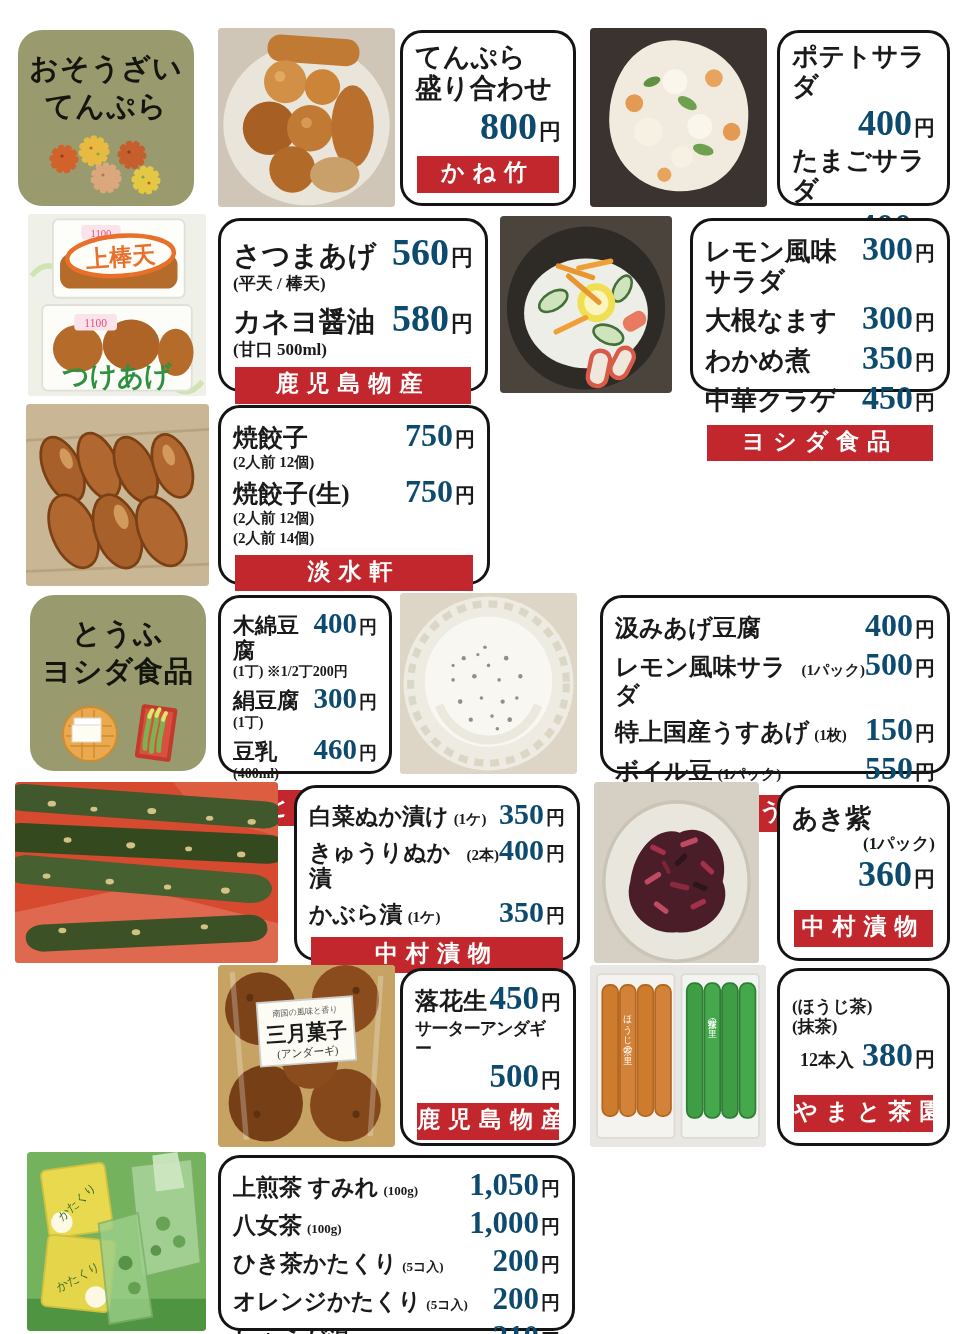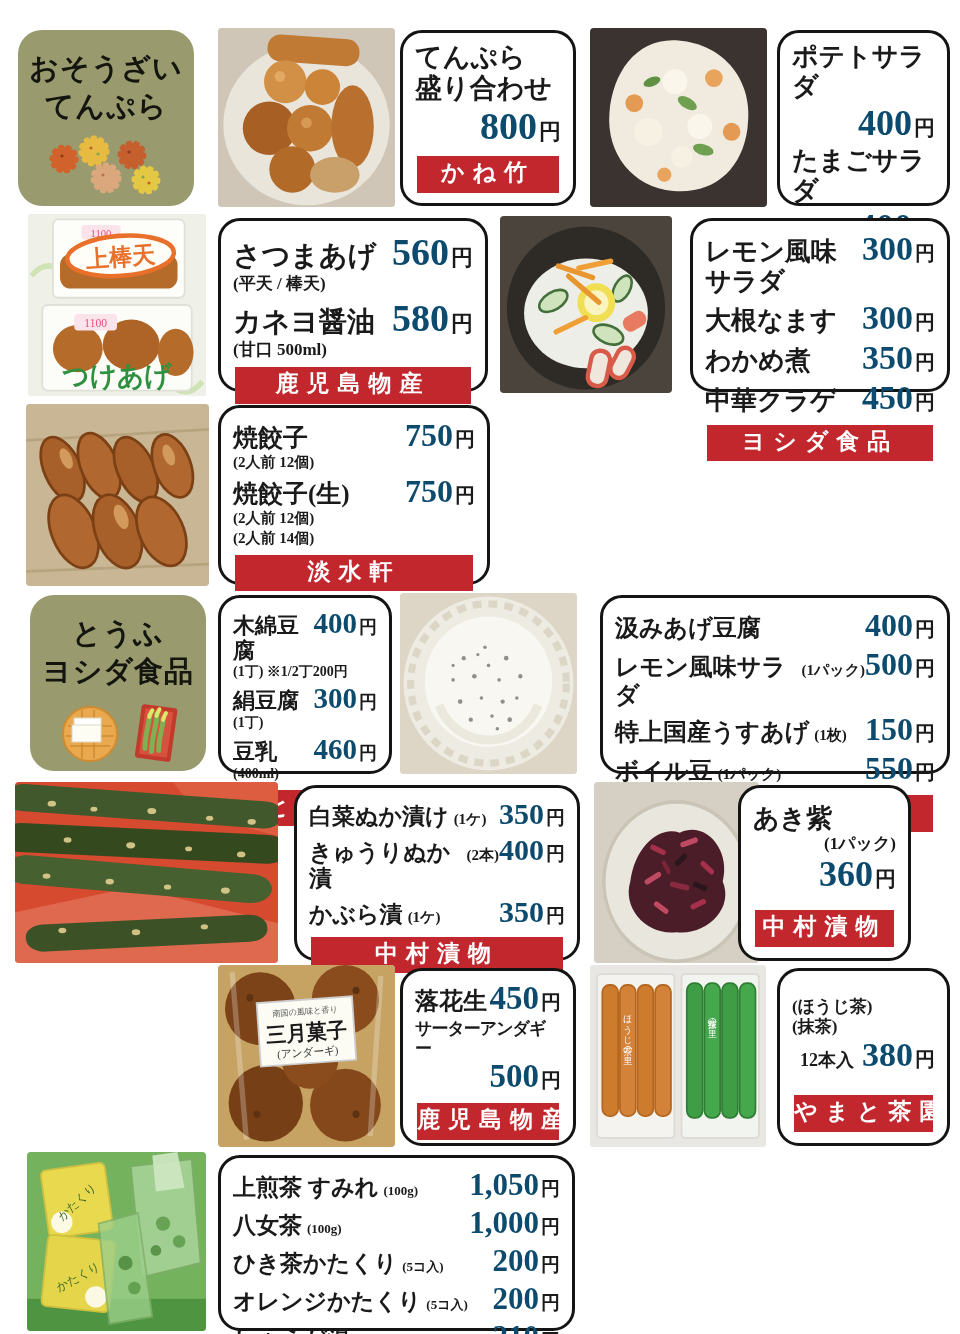--- a/index.html
+++ b/index.html
@@ -452,21 +452,21 @@
         <rect x="46" y="56" width="12" height="3" rx="1.5" fill="#8a2a40" transform="rotate(12 52 57)"></rect>
         <rect x="58" y="66" width="10" height="3" rx="1.5" fill="#a5304a" transform="rotate(-24 63 67)"></rect>
         <rect x="36" y="68" width="10" height="3" rx="1.5" fill="#c04a62" transform="rotate(34 41 69)"></rect>
         <rect x="48" y="42" width="9" height="3" rx="1.5" fill="#2b161e" transform="rotate(-40 52 43)"></rect>
         <rect x="60" y="56" width="9" height="3" rx="1.5" fill="#2b161e" transform="rotate(20 64 57)"></rect>
         <rect x="40" y="46" width="8" height="2.5" rx="1" fill="#7a2436" transform="rotate(60 44 47)"></rect>
       </g>
     </svg>
   </div>
 
-  <div class="card card-8 tile" style="left:738px;top:785px;width:173px;height:176px">
+  <div class="card card-8 tile" style="left:777px;top:785px;width:173px;height:176px">
     <div class="items">
         <div class="item">
           <div class="row">
             <span class="nm">あき紫</span>
           </div>
           <div class="nb nr">(1パック)</div>
           <div class="pl"><span class="pw"><span class="pn">360</span><span class="yen">円</span></span></div>
         </div>
       </div>
     <div class="shop-banner">中村漬物</div>

